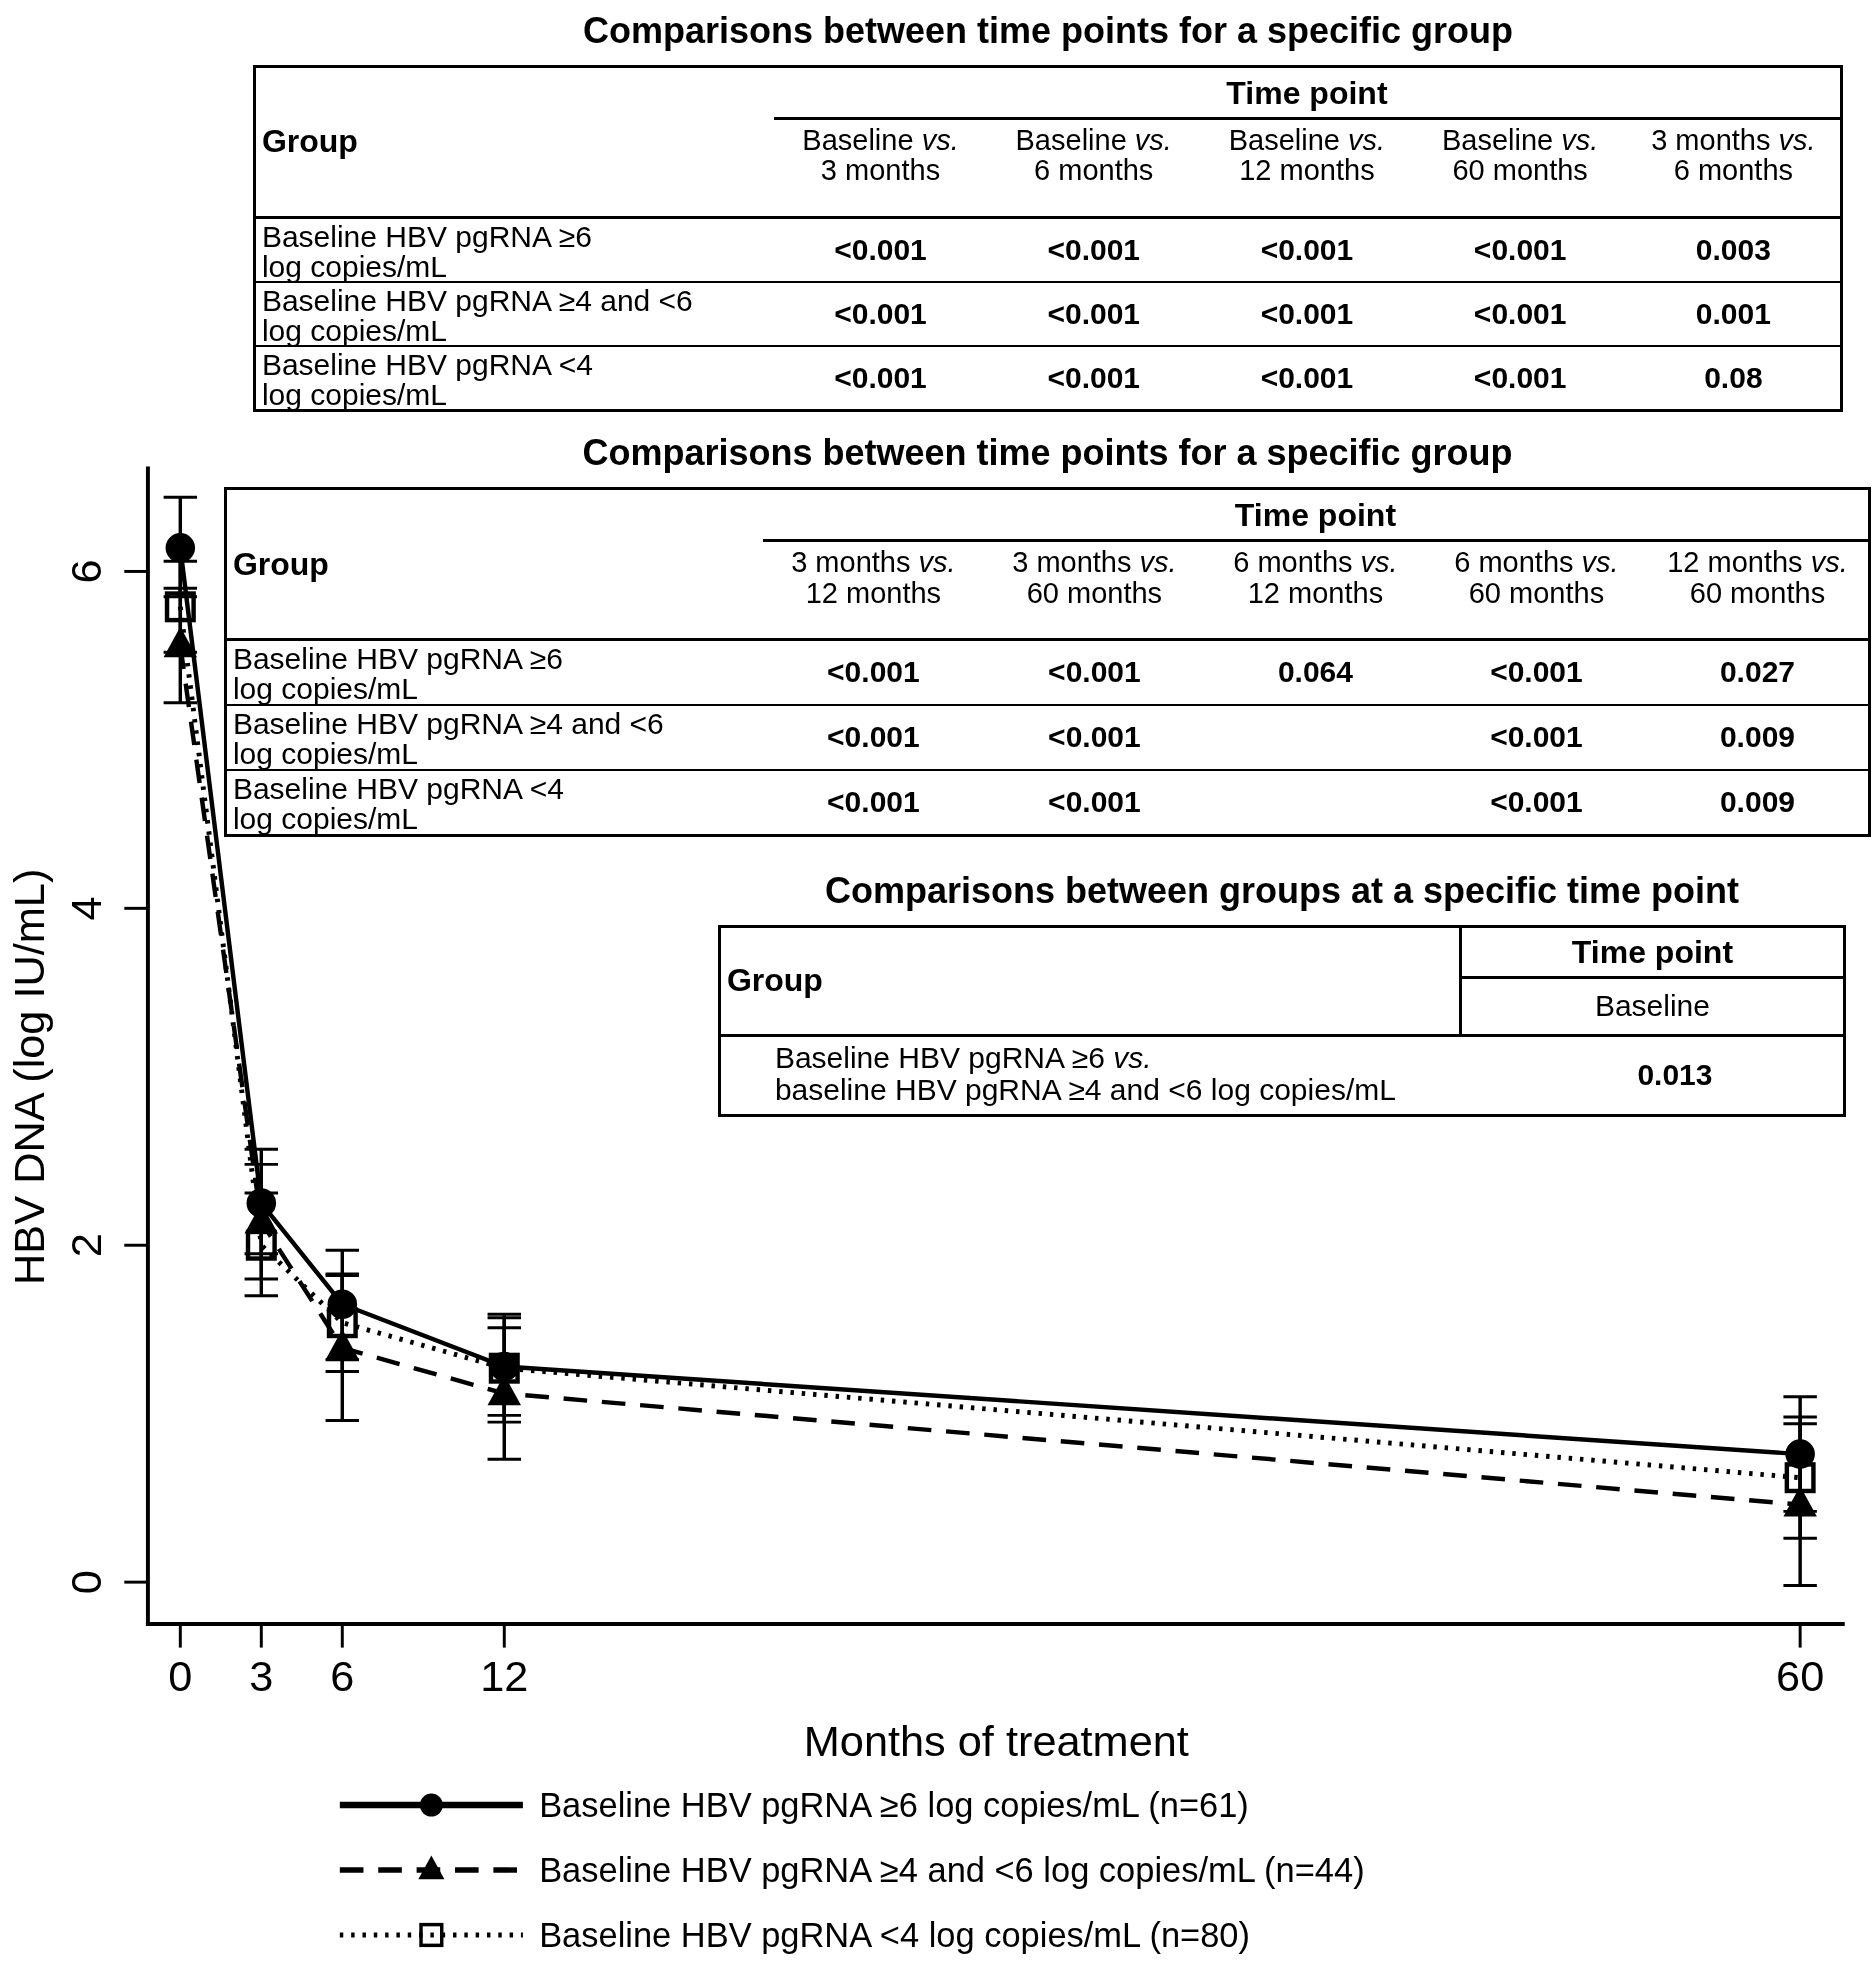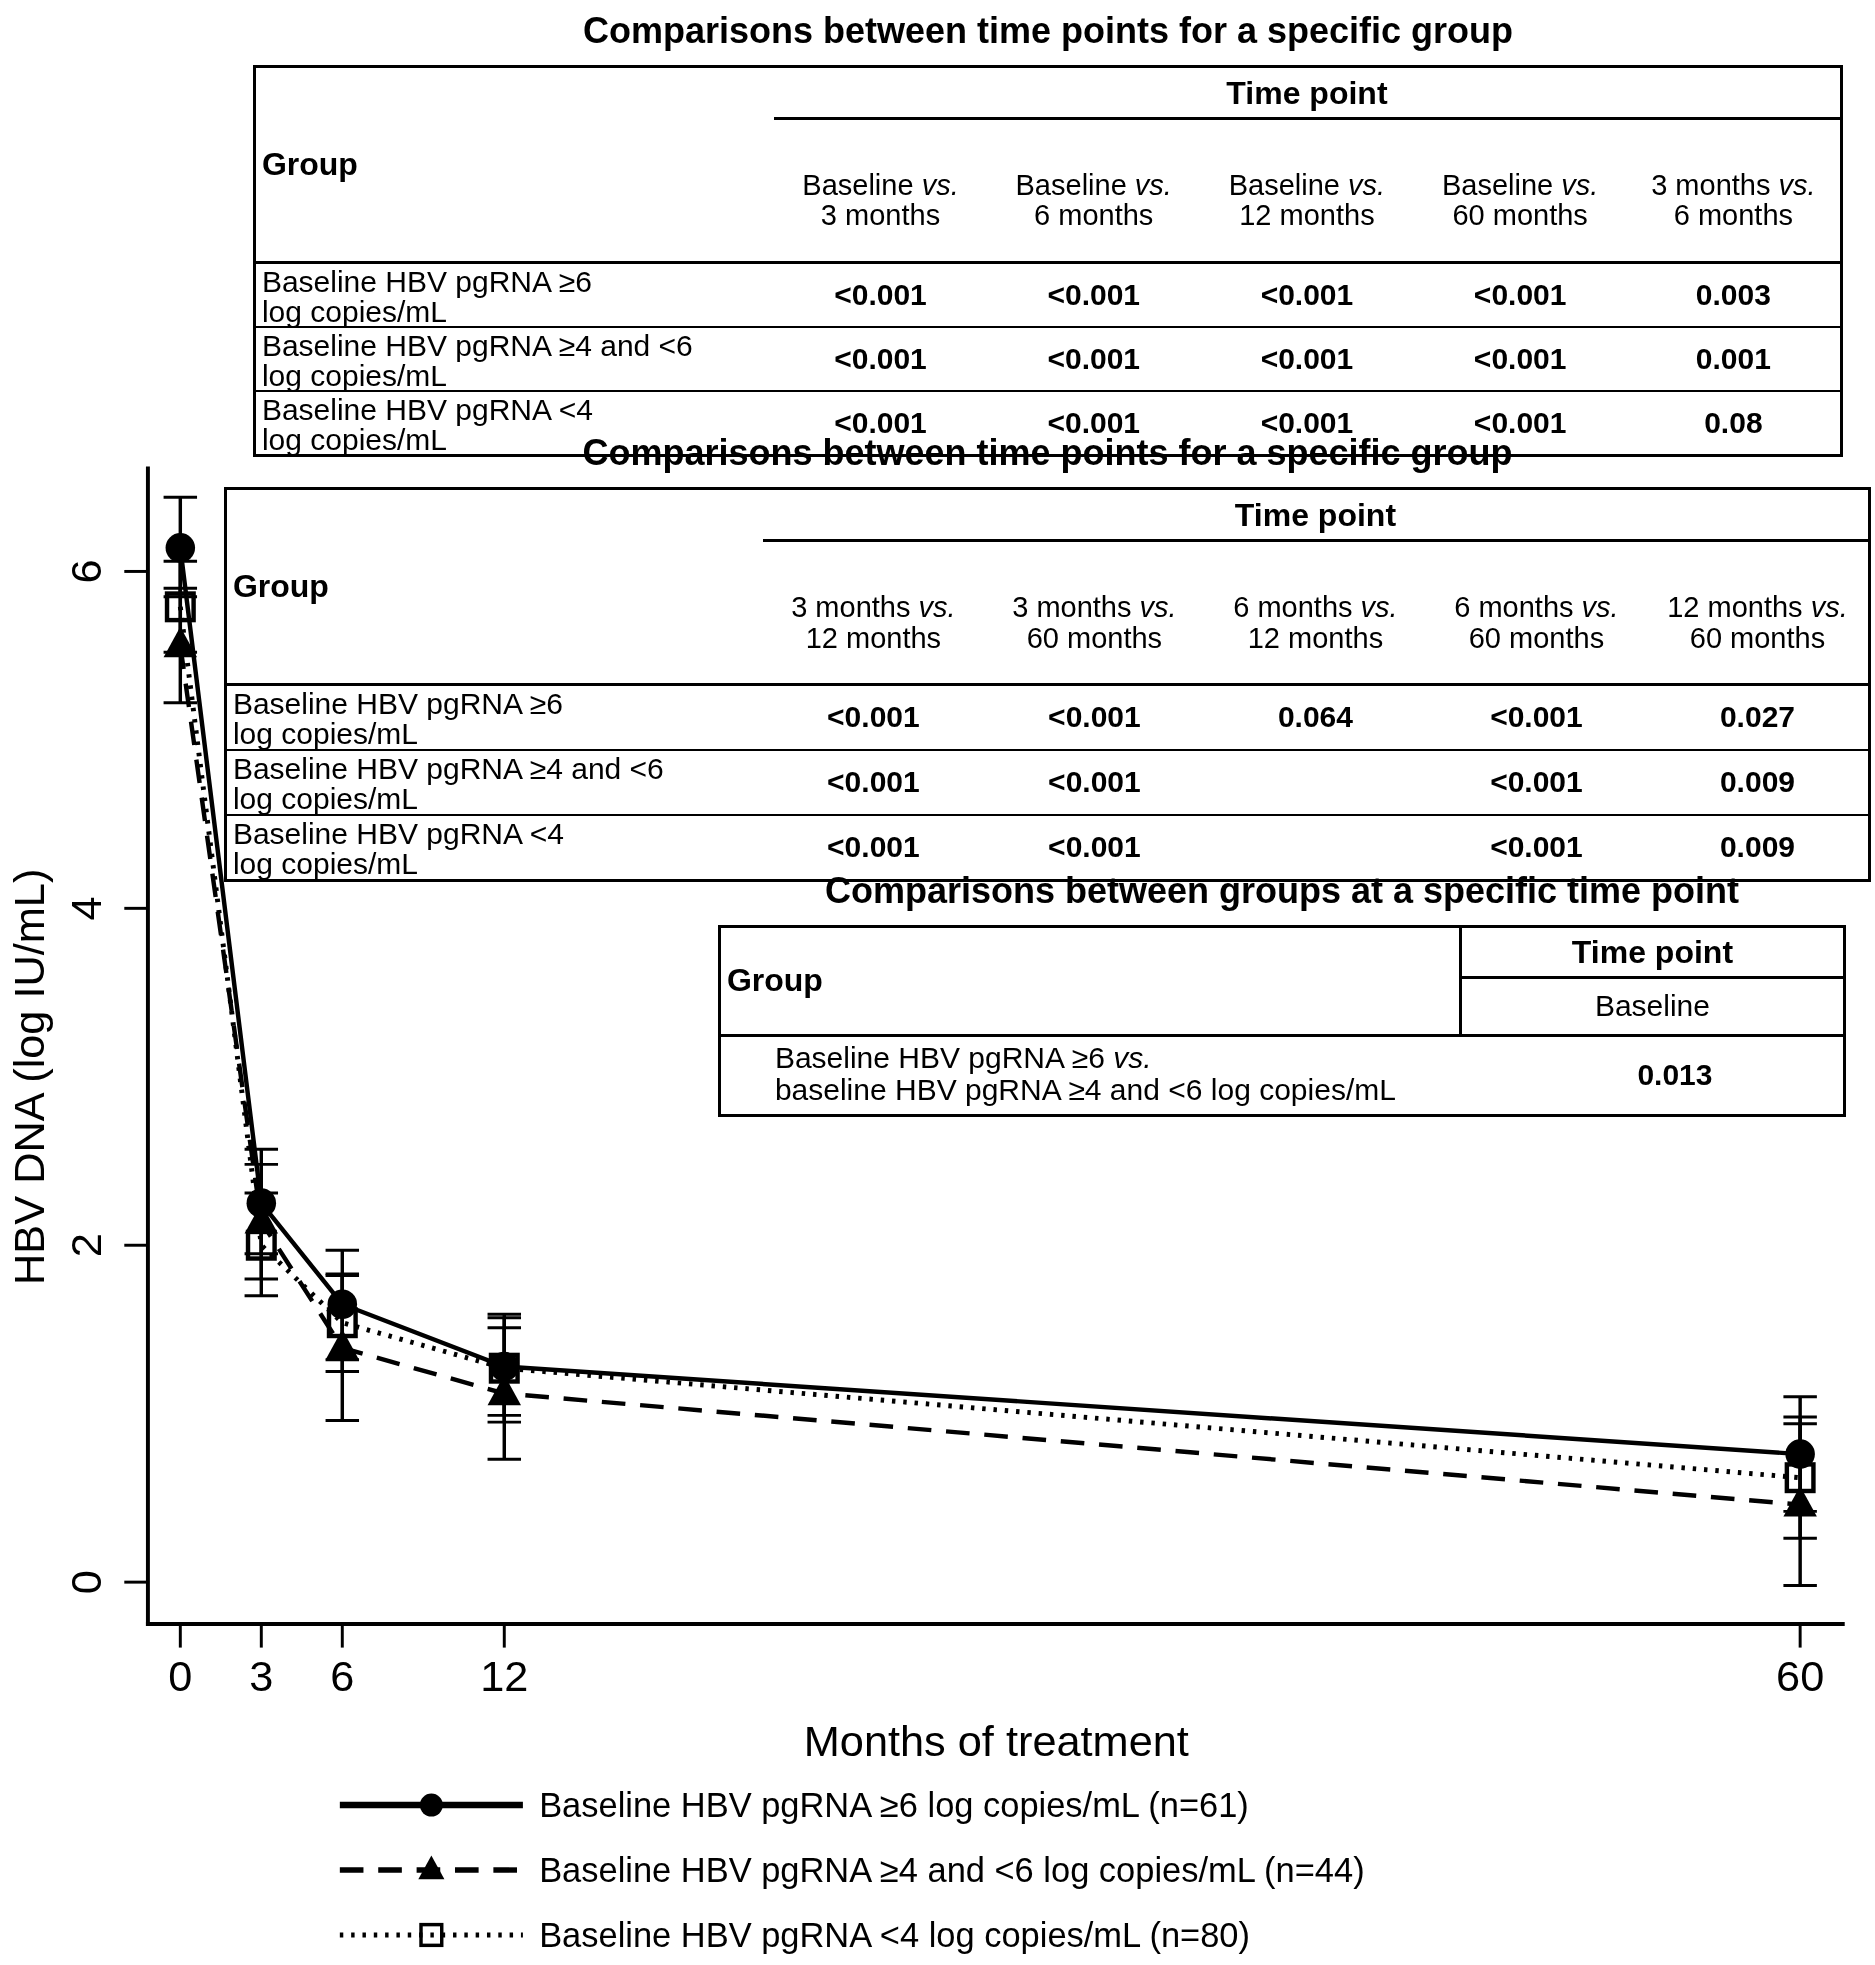--- a/index.html
+++ b/index.html
@@ -11,21 +11,21 @@
   .cmp{border:3.9px solid #000;background:#fff;margin-top:13.8px;}
   .hdr{display:flex;border-bottom:3.9px solid #000;}
   .group-cell{display:flex;align-items:center;padding-left:5.9px;
               font-weight:bold;font-size:32px;}
   .t1 .group-cell,.t1 .lbl{width:512px;}
   .t2 .group-cell,.t2 .lbl{width:530px;}
   .tp{flex:1;display:flex;flex-direction:column;}
   .tp-title{text-align:center;font-weight:bold;font-size:32px;padding-top:6.9px;}
   .tp-line{border-bottom:3px solid #000;margin-top:4.9px;}
   .subs{display:flex;flex:1;}
-  .sub{flex:1;text-align:center;font-size:29px;line-height:1.06;padding-top:4.9px;margin-top:45px;}
+  .sub{flex:1;text-align:center;font-size:29px;line-height:1.06;padding-top:4.9px;}
   .hdr-space{height:29.5px;}
   .trow{display:flex;height:62px;overflow:visible;}
   .t2 .trow{height:63px;}
   .trow + .trow{border-top:2.5px solid #000;}
   .lbl{font-size:30px;line-height:1.0;white-space:pre-line;padding:3px 0 0 5.9px;}
   .val{flex:1;display:flex;align-items:center;justify-content:center;
        font-size:30px;font-weight:bold;text-align:center;}
   
   .t3 .cmp{margin-top:13.8px;}
   .hdr3{display:flex;border-bottom:3.4px solid #000;}

